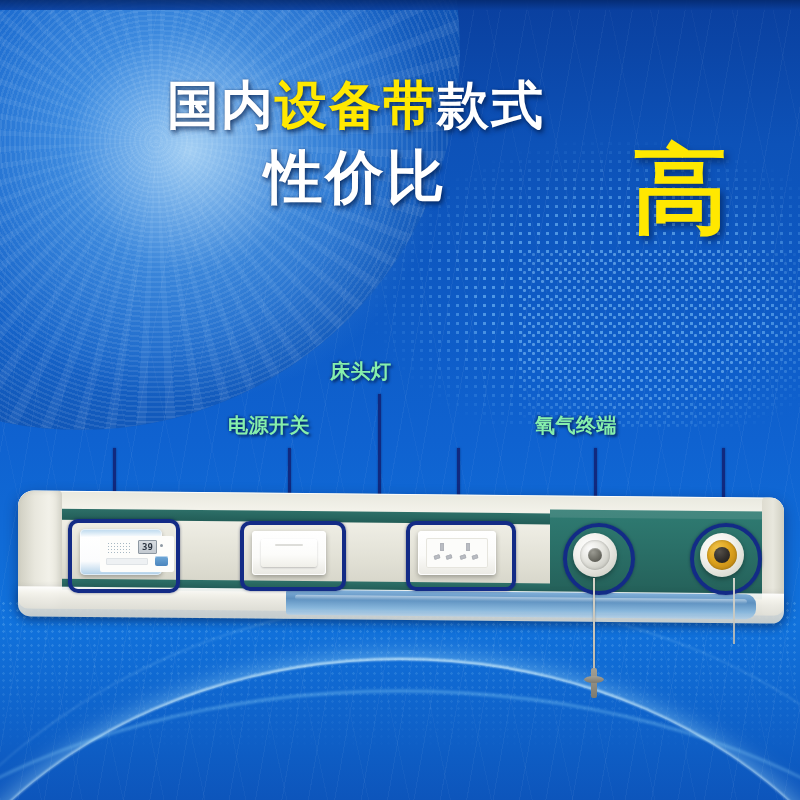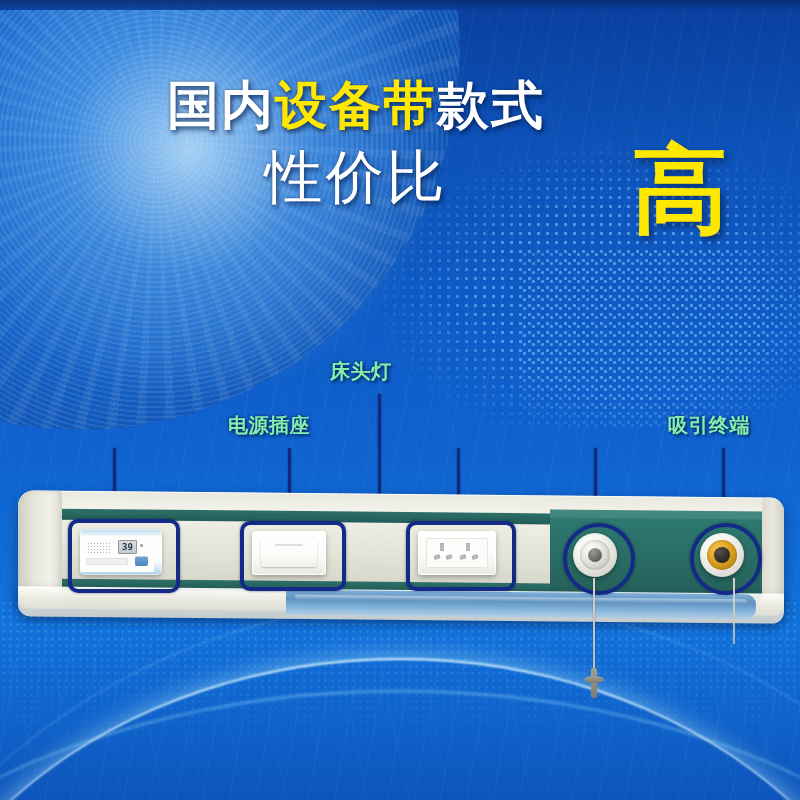--- a/index.html
+++ b/index.html
@@ -110,21 +110,21 @@
   
   .headline{
     position:absolute;left:0;top:78px;width:712px;text-align:center;
     pointer-events:none;
   }
   .h-line1{
     font-size:52px;font-weight:bold;letter-spacing:2px;line-height:1.05;
     white-space:nowrap;
   }
   .h-line2{
-    margin-top:14px;font-size:58px;font-weight:normal;letter-spacing:3px;
+    margin-top:14px;font-size:58px;font-weight:bold;letter-spacing:3px;
     line-height:1.05;white-space:nowrap;
   }
   .tw{ color:#ffffff; text-shadow:2px 3px 5px rgba(2,26,72,.72), 0 0 2px rgba(2,26,72,.5); }
   .ty{ color:#ffe800; text-shadow:2px 3px 5px rgba(2,26,72,.72), 0 0 2px rgba(2,26,72,.5); }
   .big-gao{
     position:absolute;left:632px;top:142px;font-size:96px;font-weight:bold;
     color:#ffe800;line-height:1;
     text-shadow:3px 4px 7px rgba(2,26,72,.6);
   }
 
@@ -204,21 +204,21 @@
     border-radius:6px;
   }
 
   
   .intercom{
     position:absolute;left:80px;top:529px;width:82px;height:46px;
     background:linear-gradient(180deg,#bcd8ee 0%, #cfe4f3 6%, #ffffff 18%, #fbfcfd 70%, #bfd9ed 94%, #a8c9e4 100%);
     border-radius:5px;
     box-shadow:0 2px 4px rgba(0,0,0,.28), inset 0 0 0 1px rgba(255,255,255,.6);
   }
-  .ic-face{position:absolute;left:0;top:7px;width:74px;height:36px;background:#fdfdfb;border-radius:2px;}
+  .ic-face{position:absolute;left:20px;top:7px;width:74px;height:36px;background:#fdfdfb;border-radius:2px;}
   .ic-grille{
     position:absolute;left:7px;top:6px;width:24px;height:11px;
     background-image:radial-gradient(circle, #9fb0bd 0.6px, rgba(0,0,0,0) 1px);
     background-size:3px 3px;opacity:.9;
   }
   .ic-disp{
     position:absolute;left:38px;top:4px;width:17px;height:12px;
     background:linear-gradient(180deg,#d8dde2,#c3cad1);
     border:1px solid #8e98a2;border-radius:1px;
     font-size:9px;line-height:12px;text-align:center;color:#2b3440;
@@ -347,22 +347,22 @@
     <div class="h-line1">
       <span class="tw">国内</span><span class="ty">设备带</span><span class="tw">款式</span>
     </div>
     <div class="h-line2">
       <span class="tw">性价比</span>
     </div>
   </div>
   <div class="big-gao">高</div>
 
   <div class="label" style="left:330px;top:358px;">床头灯</div>
-  <div class="label" style="left:228px;top:412px;">电源插座</div>
-  <div class="label" style="left:668px;top:412px;">吸引终端</div>
+  <div class="label" style="left:228px;top:412px;">电源开关</div>
+  <div class="label" style="left:535px;top:412px;">氧气终端</div>
 
   <div class="leader" style="left:113px;top:448px;height:62px;"></div>
   <div class="leader" style="left:378px;top:394px;height:210px;"></div>
   <div class="leader" style="left:288px;top:448px;height:62px;"></div>
   <div class="leader" style="left:457px;top:448px;height:62px;"></div>
   <div class="leader" style="left:594px;top:448px;height:72px;"></div>
   <div class="leader" style="left:722px;top:448px;height:72px;"></div>
 
   <div class="panel-wrap">
     <div class="panel-body">

